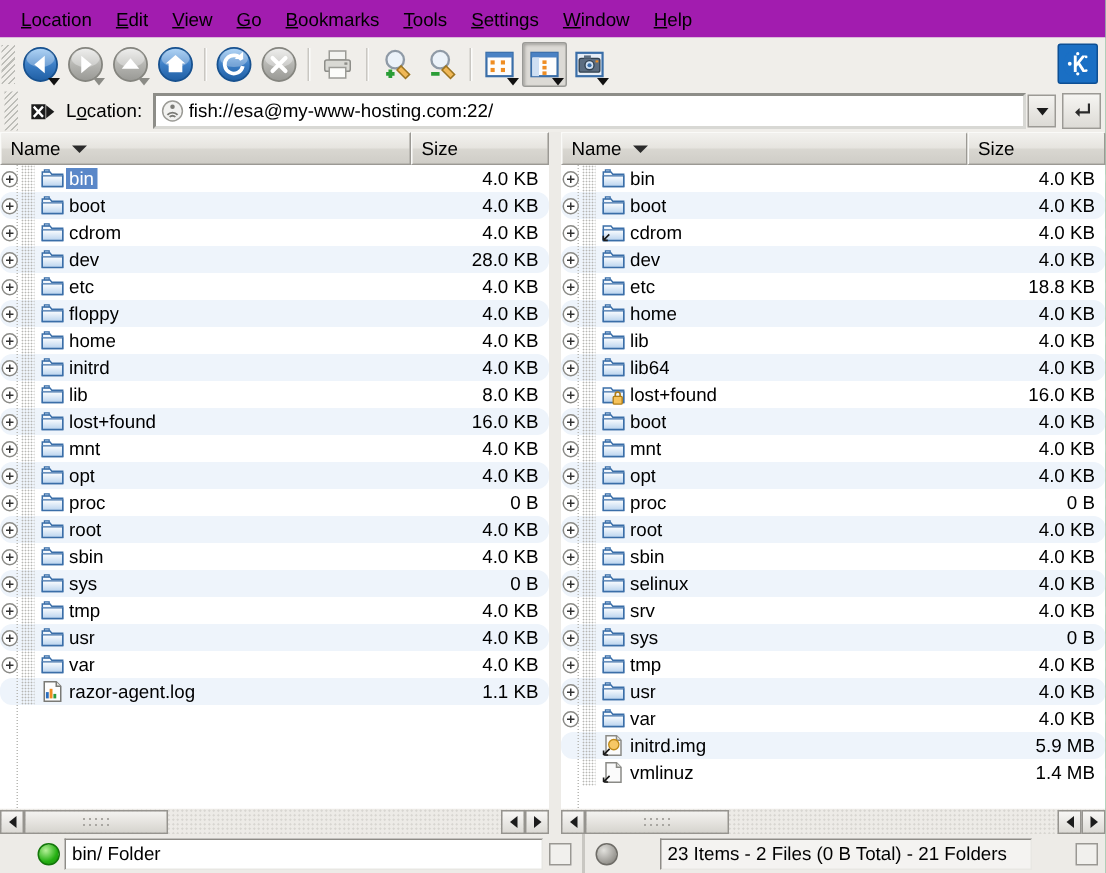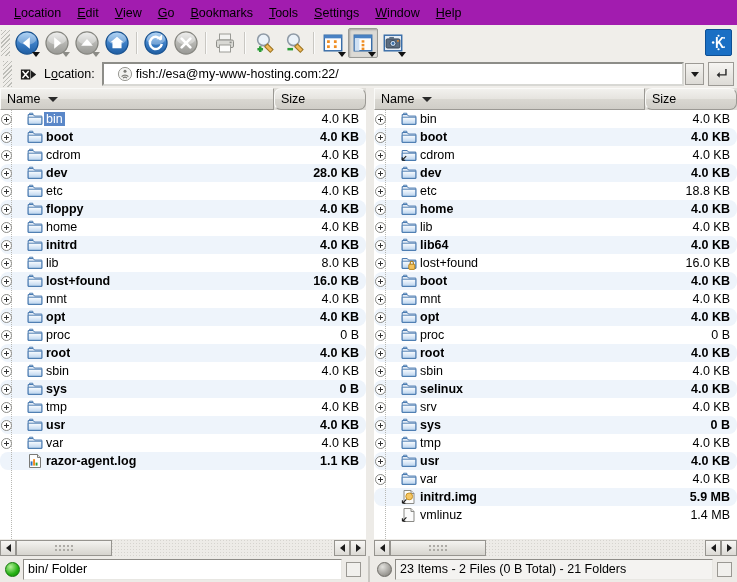--- a/index.html
+++ b/index.html
@@ -37,21 +37,21 @@
             display:flex;align-items:center;justify-content:center;}
   .kde-logo svg{display:block;}
 
   
   .locbar{height:28px;display:flex;align-items:center;background:#f0eeea;flex:0 0 auto;
           padding-left:2px;}
   .loc-x{width:18px;height:16px;margin:0 6px 0 6px;display:flex;align-items:center;justify-content:center;}
   .loc-label{font-size:12.5px;margin-right:7px;white-space:nowrap;}
   .loc-input-wrap{flex:1;height:20px;display:flex;align-items:center;
         background:#fff;border:2px solid;border-color:#8d8d88 #d8d8d4 #d8d8d4 #8d8d88;
-        padding:0 12px;}
+        padding:0 2px;}
   .loc-ico{width:16px;height:16px;margin:0 3px 0 1px;flex:0 0 auto;}
   .loc-text{font-size:12.5px;color:#000;white-space:nowrap;overflow:hidden;}
   .loc-drop{width:17px;height:20px;background:linear-gradient(#f4f3f0,#dcdad5);
             border:1px solid #9c9a95;display:flex;align-items:center;justify-content:center;
             margin-left:1px;flex:0 0 auto;}
   .loc-drop i{width:0;height:0;border-left:4px solid transparent;border-right:4px solid transparent;
               border-top:5px solid #1a1a1a;display:block;}
   .loc-go{width:24px;height:22px;margin:0 3px 0 4px;background:linear-gradient(#f6f5f2,#dddbd6);
           border:1px solid #9c9a95;display:flex;align-items:center;justify-content:center;flex:0 0 auto;}
 
@@ -61,29 +61,29 @@
   .pane-left{width:366px;flex:0 0 366px;}
   .splitter{width:8px;flex:0 0 8px;background:#edebe7;}
   .pane-right{flex:1 1 auto;}
 
   .hdr{display:flex;height:22px;flex:0 0 auto;background:#dedcd7;}
   .hdr-cell{display:flex;align-items:center;height:22px;
      background:linear-gradient(#f2f1ee 0%,#e6e4df 48%,#d9d7d1 52%,#cfcdc7 100%);
      border:1px solid;border-color:#fafaf8 #9b9994 #9b9994 #fafaf8;
      box-sizing:border-box;padding:0 6px;font-size:12.5px;color:#000;}
   .hdr-name{flex:1 1 auto;min-width:0;}
-  .hdr-size{width:92px;flex:0 0 92px;border-radius:7px;}
+  .hdr-size{width:92px;flex:0 0 92px;}
   .hdr-sort{width:0;height:0;margin-left:8px;border-left:5px solid transparent;
             border-right:5px solid transparent;border-top:5px solid #2b2b2b;}
 
   .list-scroll{flex:1 1 auto;overflow:hidden;position:relative;background:#fff;}
   .list{display:block;}
   .row{display:flex;height:18px;align-items:center;font-size:12.5px;border-radius:8px;}
   .row.odd{background:#ffffff;}
-  .row.even{background:#eef4fb;font-weight:bold;}
+  .row.even{background:#eef4fb;}
   .cell-name{flex:1 1 auto;display:flex;align-items:center;min-width:0;
              padding-left:4px;overflow:hidden;}
   .cell-size{width:92px;flex:0 0 92px;text-align:right;padding-right:7px;
              font-size:12.5px;white-space:nowrap;}
   .expander{width:13px;height:13px;flex:0 0 auto;margin-right:1px;position:relative;}
   .expander .box{position:absolute;left:1px;top:1px;width:11px;height:11px;
        border:1px solid #8a8a86;border-radius:50%;background:#fff;box-sizing:border-box;}
   .expander .h{position:absolute;left:4px;top:6.5px;width:5px;height:1px;background:#333;}
   .expander .v{position:absolute;left:6px;top:4.5px;width:1px;height:5px;background:#333;}
   .dots{width:9px;height:18px;flex:0 0 auto;
@@ -109,24 +109,24 @@
             border:1px solid #96948f;box-sizing:border-box;flex:0 0 auto;
             display:flex;align-items:center;justify-content:center;}
   .sb-grip{width:20px;height:8px;
       background-image:radial-gradient(#a9a7a2 0.7px,transparent 0.8px);
       background-size:4px 4px;}
   .sb-track{flex:1 1 auto;height:16px;}
   .tri-l{width:0;height:0;border-top:4px solid transparent;border-bottom:4px solid transparent;border-right:5px solid #1c1c1c;}
   .tri-r{width:0;height:0;border-top:4px solid transparent;border-bottom:4px solid transparent;border-left:5px solid #1c1c1c;}
 
   
-  .statusrow{height:26px;flex:0 0 auto;display:flex;background:#edebe7;align-items:center;}
+  .statusrow{height:26px;flex:0 0 auto;display:flex;background:#edebe7;align-items:center;padding-left:20px;}
   .status{display:flex;align-items:center;height:22px;margin:2px 1px;}
   .status-left{width:364px;flex:0 0 364px;}
-  .status-right{flex:1 1 auto;}
+  .status-right{flex:1 1 auto;gap:25px;}
   .led{width:15px;height:15px;border-radius:50%;flex:0 0 auto;margin:0 3px 0 4px;}
   .led.on{background:radial-gradient(circle at 35% 30%,#b6f19a,#25b013 60%,#168a08);
           border:1px solid #13760a;box-sizing:border-box;}
   .led.off{background:radial-gradient(circle at 35% 30%,#e2e1dd,#9d9b96 65%,#77756f);
            border:1px solid #6e6c67;box-sizing:border-box;}
   .status-field{flex:1 1 auto;height:19px;display:flex;align-items:center;
       background:#f4f3f1;border:1px solid;border-color:#8e8c87 #e8e7e3 #e8e7e3 #8e8c87;
       padding:0 4px;font-size:12.5px;white-space:nowrap;overflow:hidden;}
   .status-field.white{background:#ffffff;}
   .status-sq{width:15px;height:15px;background:#f1f0ed;

